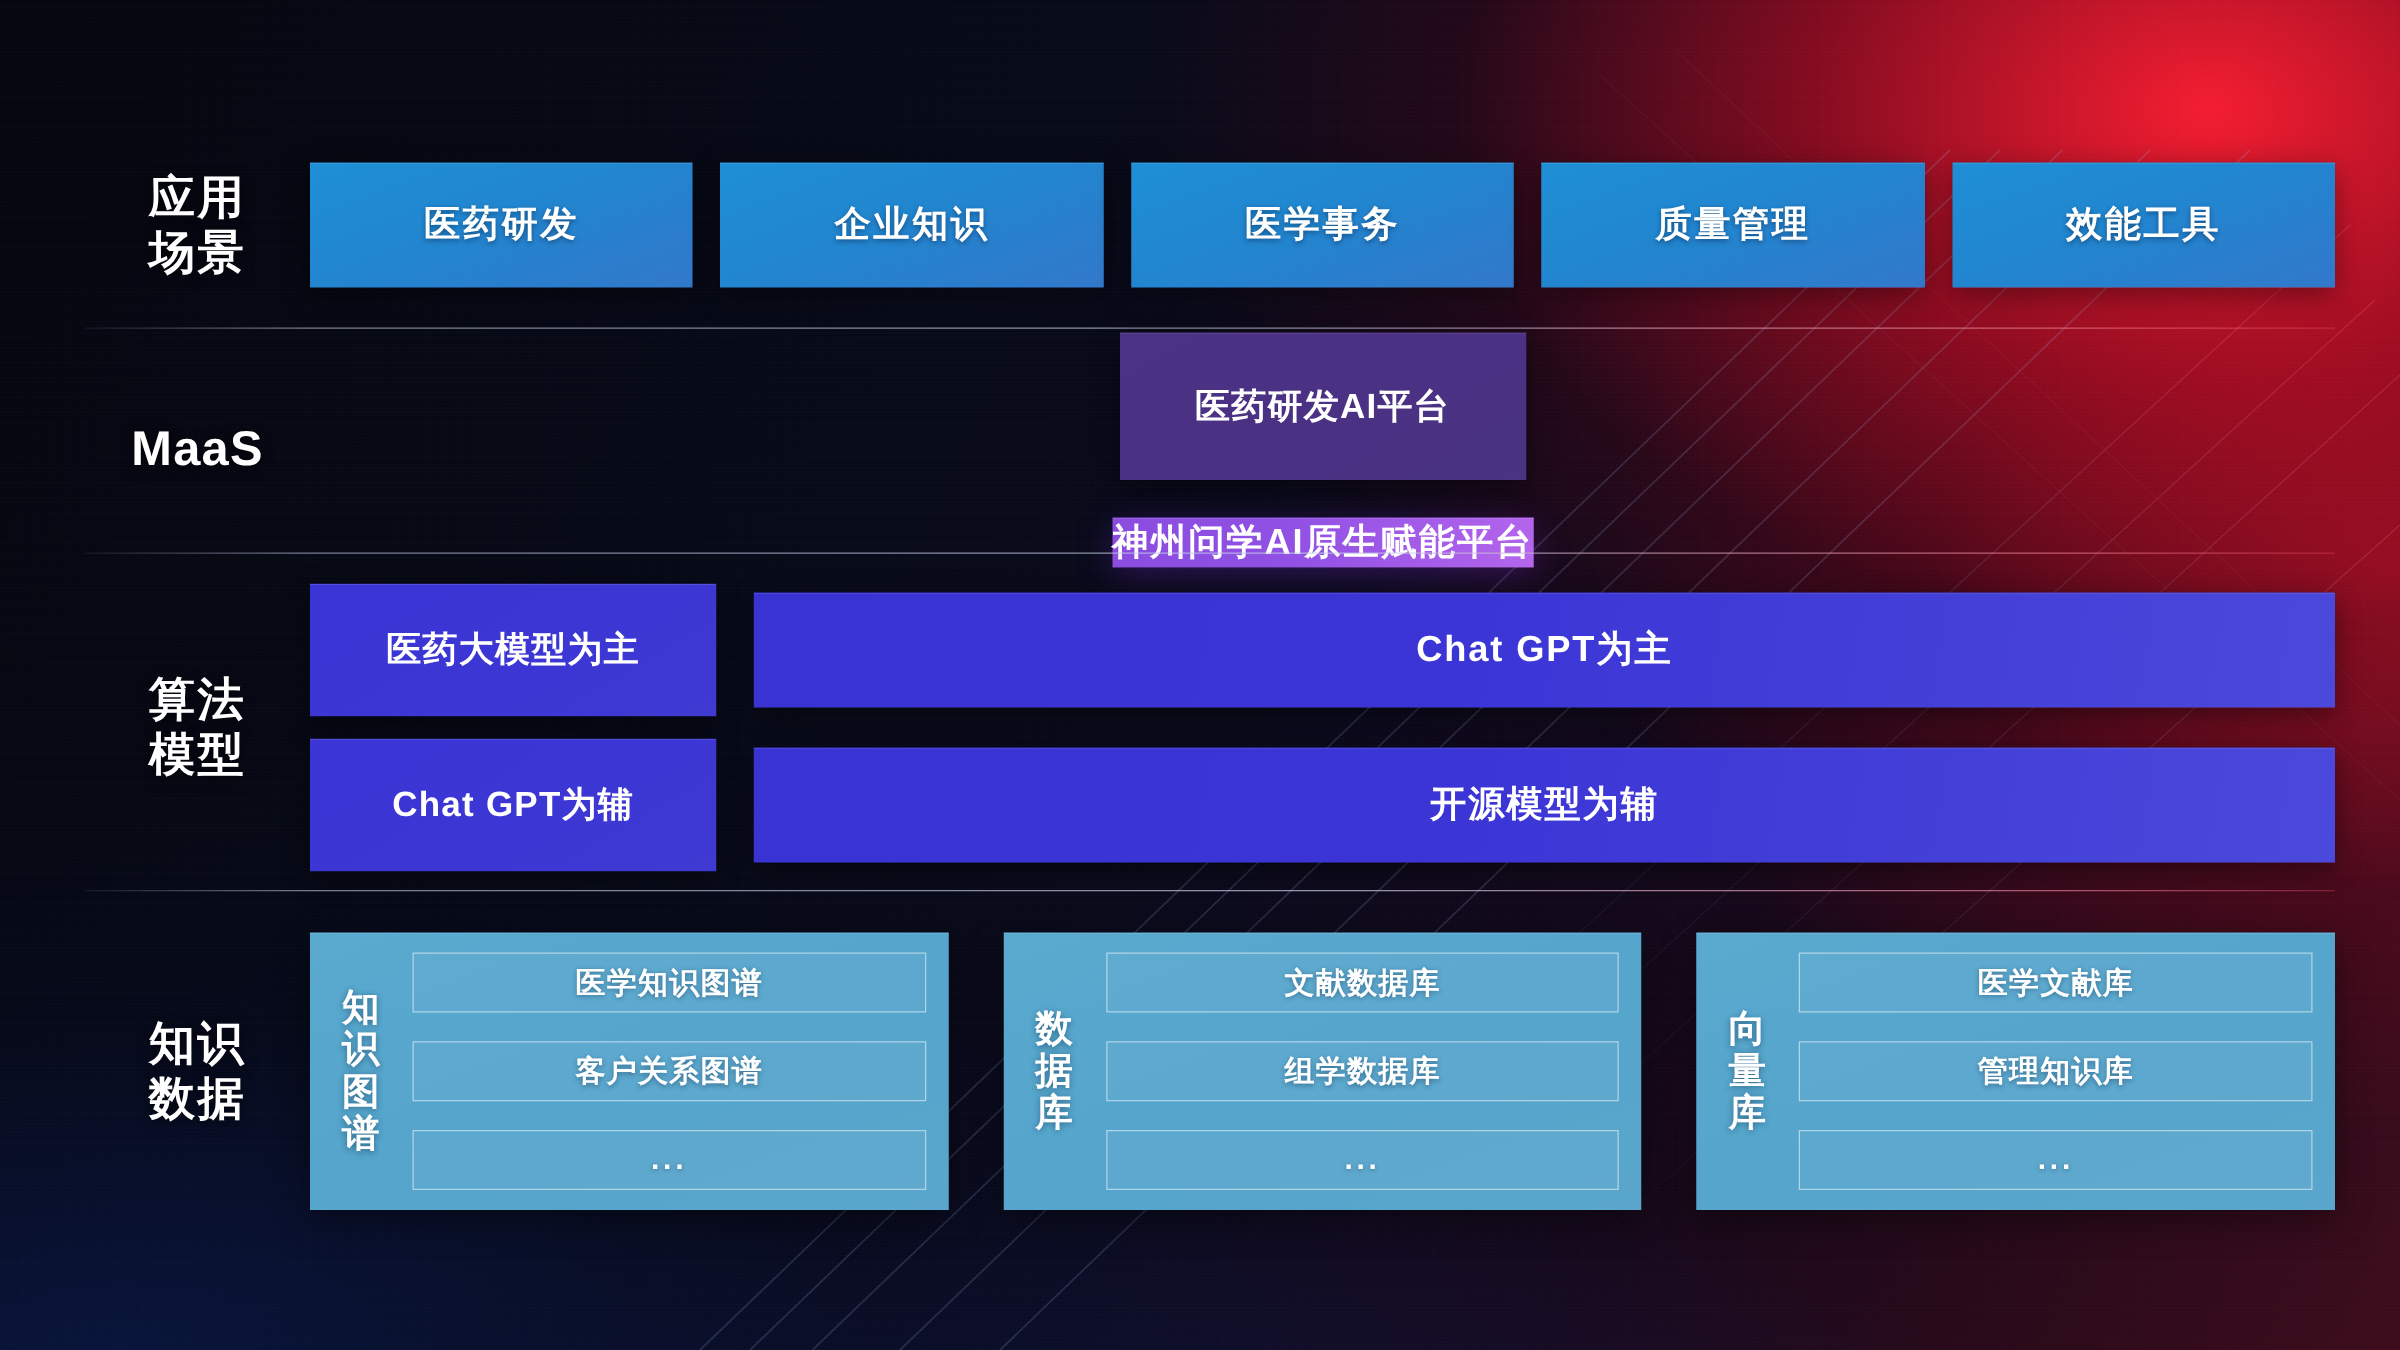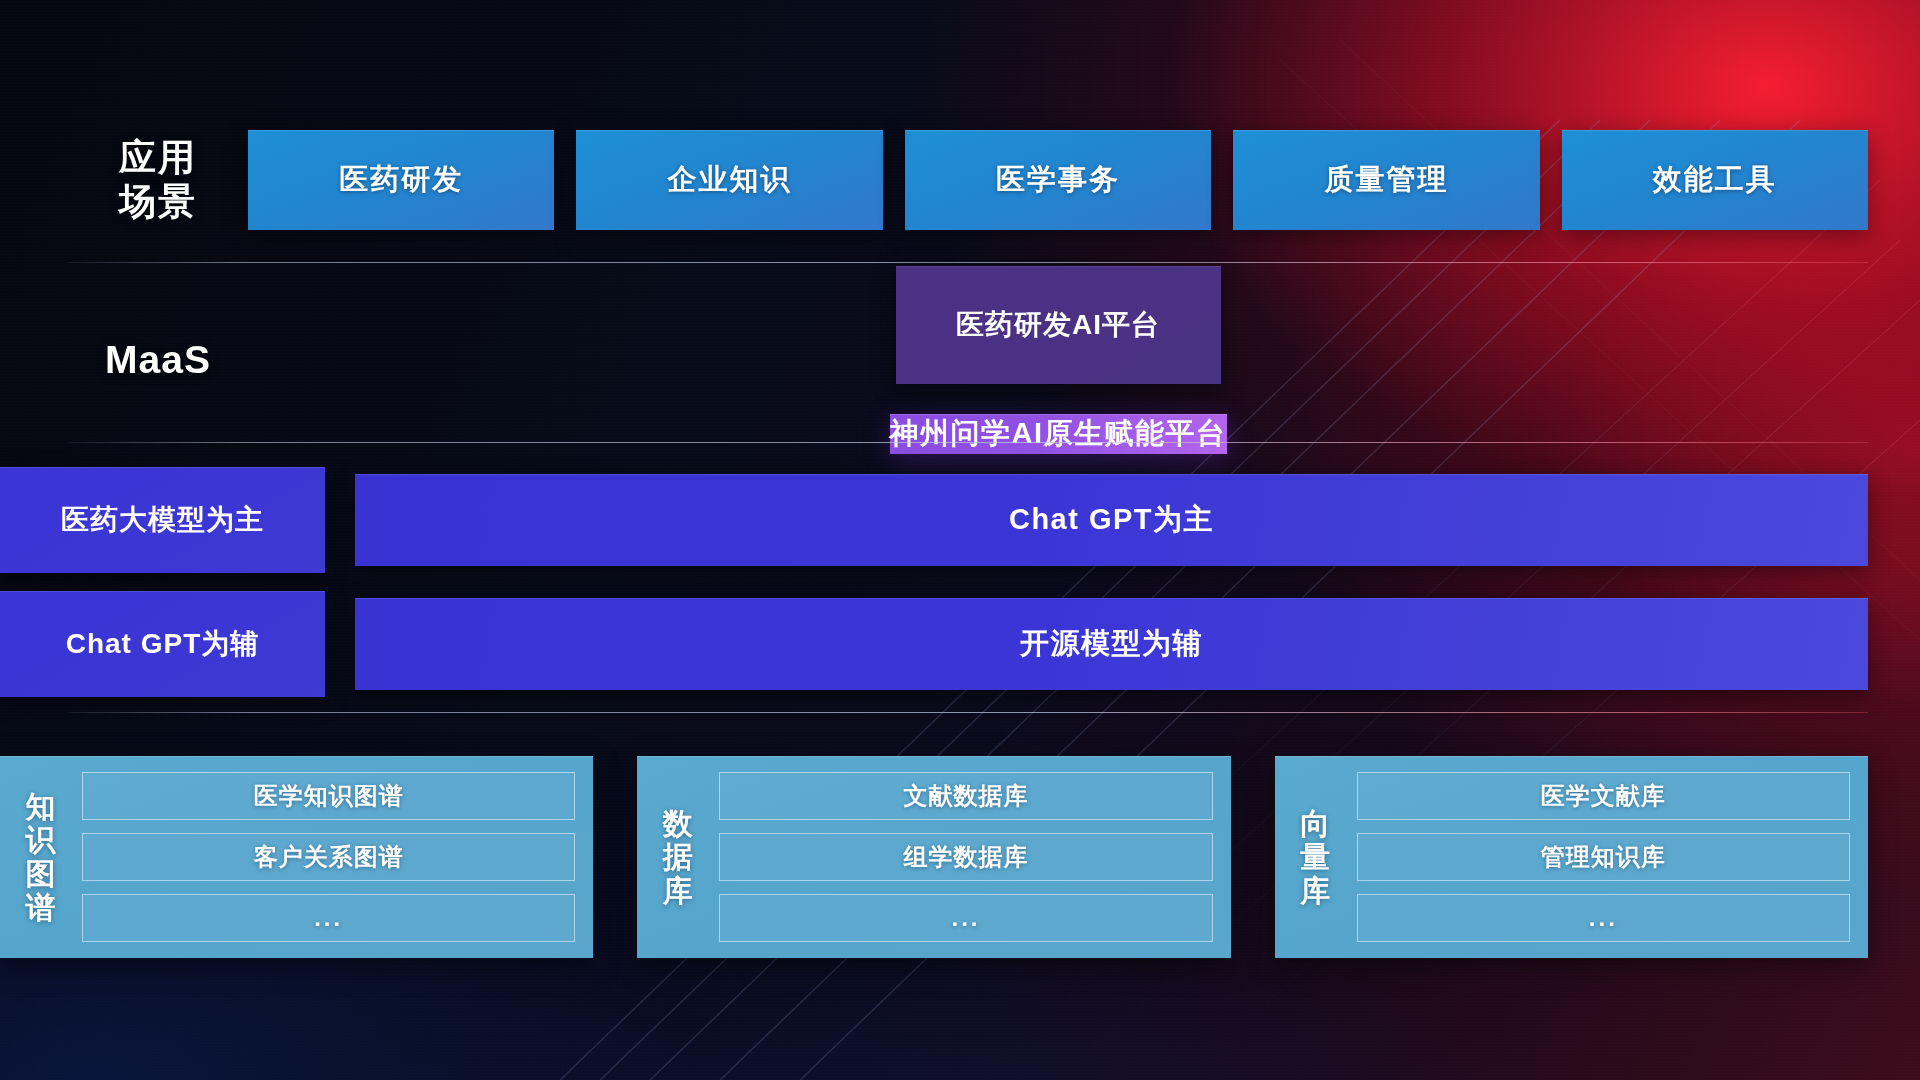--- a/index.html
+++ b/index.html
@@ -194,21 +194,21 @@
     letter-spacing: 1px;
     text-align: center;
     text-shadow: 0 1px 5px rgba(0,30,60,0.45);
     white-space: pre-line;
   }
   .know-items {
     flex: 1;
     display: flex;
     flex-direction: column;
     justify-content: center;
-    gap: 13px;
+    gap: 23px;
   }
   .know-item {
     height: 48px;
     border: 1px solid rgba(255,255,255,0.50);
     background: rgba(255,255,255,0.045);
     display: flex;
     align-items: center;
     justify-content: center;
     color: #ffffff;
     font-size: 24px;
@@ -278,35 +278,39 @@
     <div class="row-label latin">MaaS</div>
     <div class="row-body">
       <div class="maas-left">医药研发AI平台</div>
       <div class="maas-right">神州问学AI原生赋能平台</div>
     </div>
   </div>
 
   <div class="divider" style="top:442px;"></div>
 
   <div class="row" id="band-algo" style="top:462px; height:240px;">
+    <div class="row-label">算法
+模型</div>
     <div class="row-body">
       <div class="algo-line">
         <div class="algo-left">医药大模型为主</div>
         <div class="algo-right">Chat GPT为主</div>
       </div>
       <div class="algo-line">
         <div class="algo-left">Chat GPT为辅</div>
         <div class="algo-right">开源模型为辅</div>
       </div>
     </div>
   </div>
 
   <div class="divider" style="top:712px;"></div>
 
   <div class="row" id="band-know" style="top:732px; height:250px;">
+    <div class="row-label">知识
+数据</div>
     <div class="row-body">
 
       <div class="know-panel">
         <div class="know-title">知
 识
 图
 谱</div>
         <div class="know-items">
           <div class="know-item">医学知识图谱</div>
           <div class="know-item">客户关系图谱</div>

